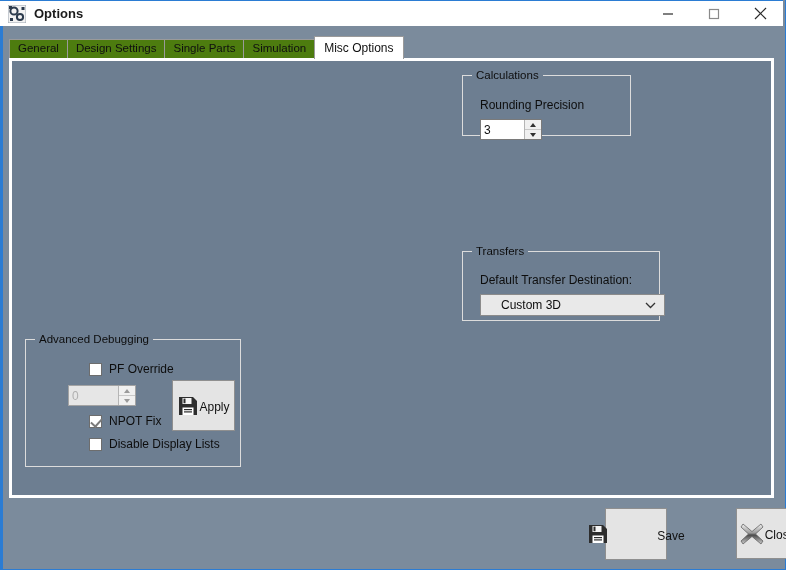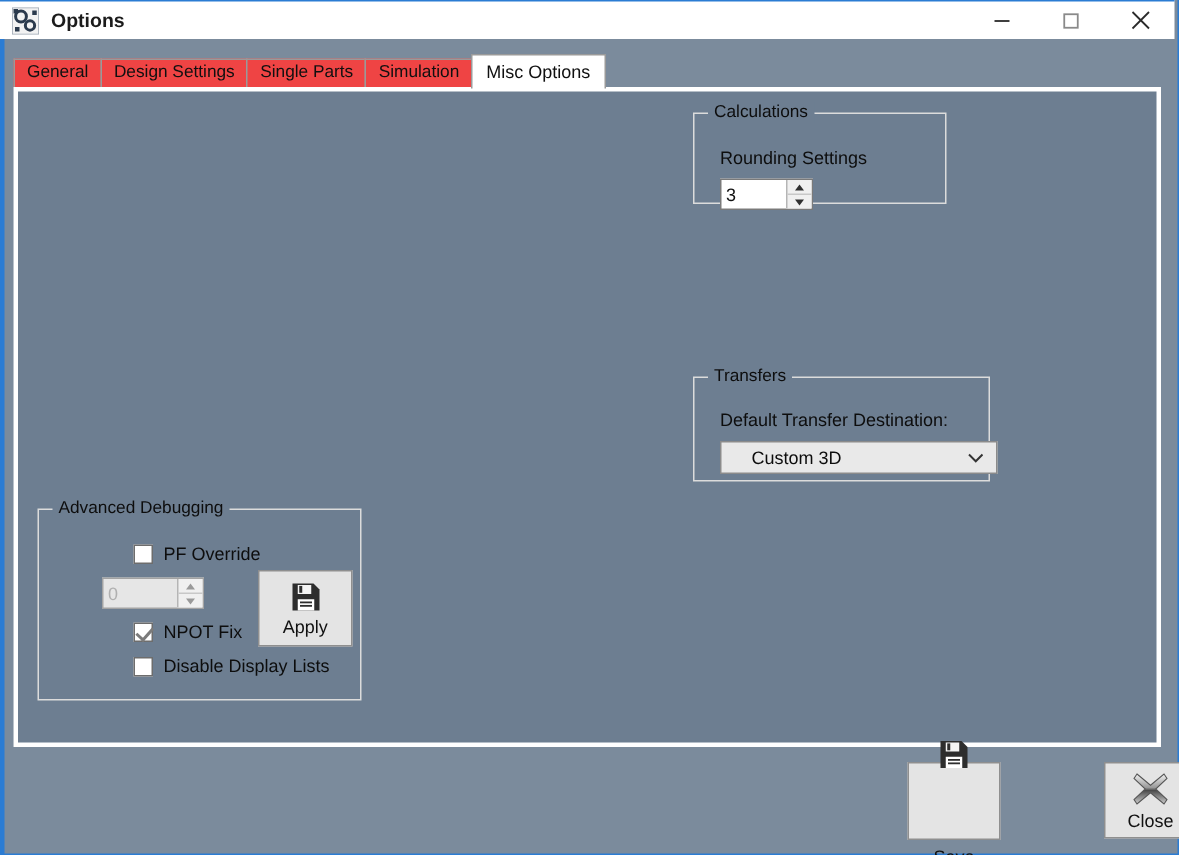--- a/index.html
+++ b/index.html
@@ -58,21 +58,21 @@
     position: absolute;
     left: 9px; top: 37px;
     height: 21px;
     display: flex;
     align-items: flex-end;
     z-index: 5;
   }
   .tab {
     height: 19px;
     padding: 0 8px;
-    background: #ef4444;
+    background: #4d7c0f;
     border: 1px solid #9a9a9a;
     border-bottom: none;
     margin-right: -1px;
     font-size: 11.5px;
     color: #101010;
     display: flex;
     align-items: center;
     line-height: 1;
     white-space: nowrap;
   }
@@ -215,21 +215,21 @@
     color: #0d0d0d;
     white-space: nowrap;
   }
 
   
   .iconbtn {
     position: absolute;
     background: #e4e4e4;
     border: 1px solid #8f8f8f;
     display: flex;
-    flex-direction: column;
+    flex-direction: row;
     align-items: center;
     justify-content: center;
   }
   .iconbtn .glyph {
     flex: 0 0 auto;
     display: flex;
     align-items: center;
     justify-content: center;
   }
   .iconbtn .btn-label {
@@ -279,21 +279,21 @@
   <div class="tab">Design Settings</div>
   <div class="tab">Single Parts</div>
   <div class="tab">Simulation</div>
   <div class="tab active">Misc Options</div>
 </div>
 
 <div class="panel">
 
   <div class="group" style="left:450px; top:14px; width:169px; height:61px;">
     <div class="group-title">Calculations</div>
-    <div class="field-label" style="left:17px; top:22px;">Rounding Settings</div>
+    <div class="field-label" style="left:17px; top:22px;">Rounding Precision</div>
     <div class="spinner" style="left:17px; top:43px; width:62px;">
       <div class="spinner-value">3</div>
       <div class="spinner-btns">
         <div class="spin-up">
             <i class="arrow-up"></i>
           </div>
         <div class="spin-down">
             <i class="arrow-down"></i>
           </div>
       </div>

